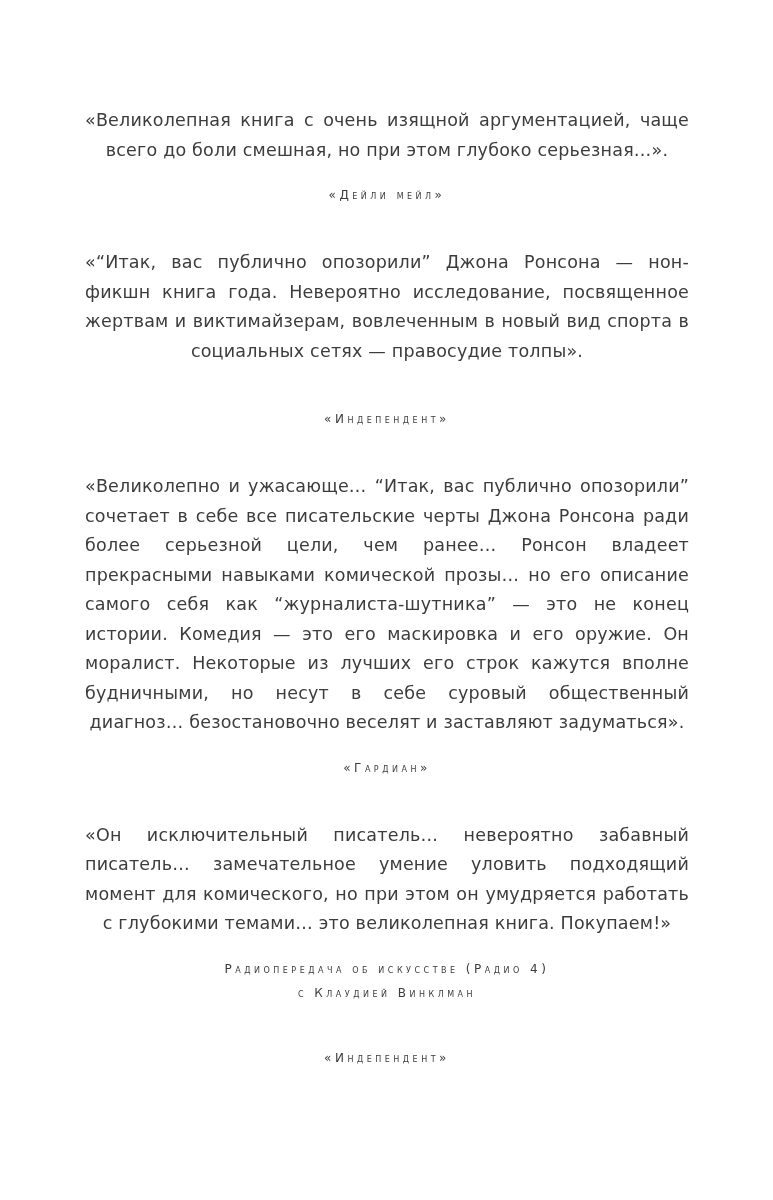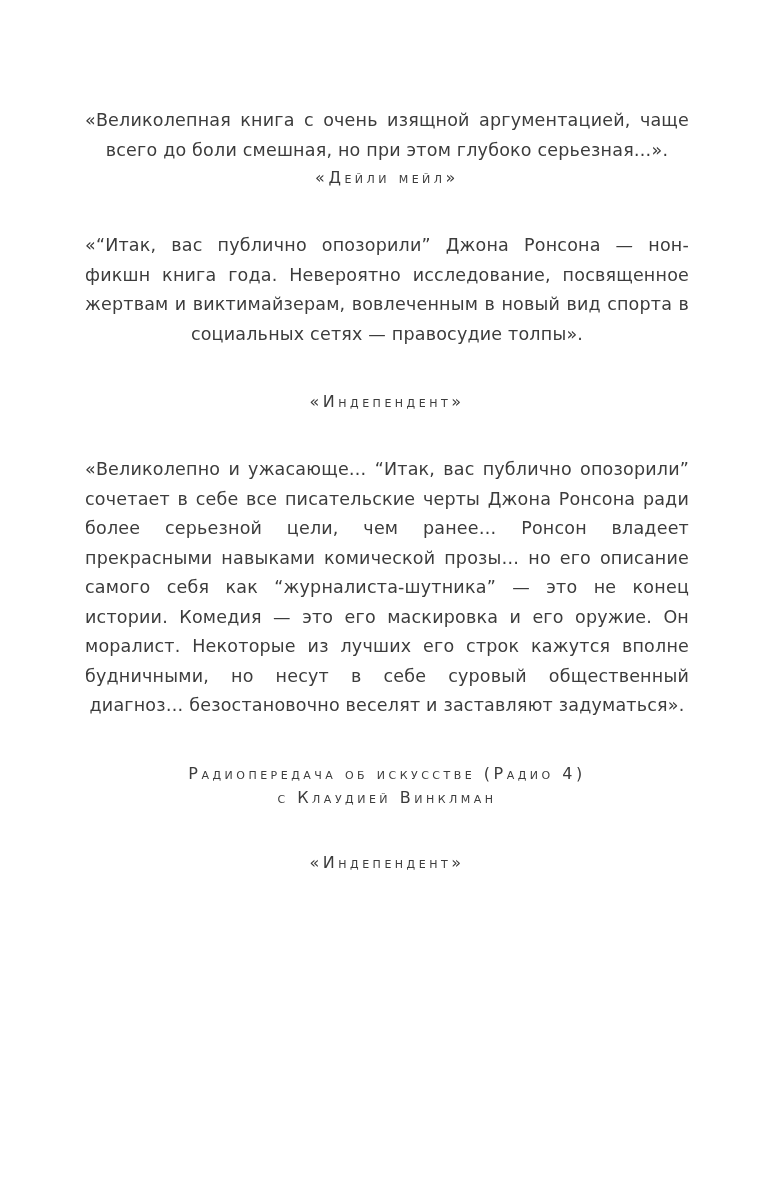--- a/index.html
+++ b/index.html
@@ -20,22 +20,22 @@
     margin-bottom: 41px;
   }
   .quote-text {
     font-size: 17.5px;
     line-height: 29.5px;
     text-align: justify;
     text-align-last: center;
     letter-spacing: 0.2px;
   }
   .attribution {
-    margin-top: 1px;
-    font-size: 16px;
+    margin-top: 18px;
+    font-size: 12px;
     line-height: 24px;
     text-align: center;
     letter-spacing: 3.5px;
     font-variant: small-caps;
     white-space: pre-line;
     color: #3c3c3c;
   }
 </style>
 </head>
 <body>
@@ -50,23 +50,25 @@
   <div class="quote-block">
     <p class="quote-text">«“Итак, вас публично опозорили” Джона Ронсона — нон-фикшн книга года. Невероятно исследование, посвященное жертвам и виктимайзерам, вовлеченным в новый вид спорта в социальных сетях — правосудие толпы».</p>
   </div>
 
   <div class="quote-block">
     <p class="attribution">«Индепендент»</p>
   </div>
 
   <div class="quote-block">
     <p class="quote-text">«Великолепно и ужасающе… “Итак, вас публично опозорили” сочетает в себе все писательские черты Джона Ронсона ради более серьезной цели, чем ранее… Ронсон владеет прекрасными навыками комической прозы… но его описание самого себя как “журналиста-шутника” — это не конец истории. Комедия — это его маскировка и его оружие. Он моралист. Некоторые из лучших его строк кажутся вполне будничными, но несут в себе суровый общественный диагноз… безостановочно веселят и заставляют задуматься».</p>
+    <p class="attribution">«Гардиан»</p>
   </div>
 
   <div class="quote-block">
+    <p class="quote-text">«Он исключительный писатель… невероятно забавный писатель… замечательное умение уловить подходящий момент для комического, но при этом он умудряется работать с глубокими темами… это великолепная книга. Покупаем!»</p>
     <p class="attribution">Радиопередача об искусстве (Радио 4)
 с Клаудией Винклман</p>
   </div>
 
   <div class="quote-block">
     <p class="attribution">«Индепендент»</p>
   </div>
 
 </div>
 

